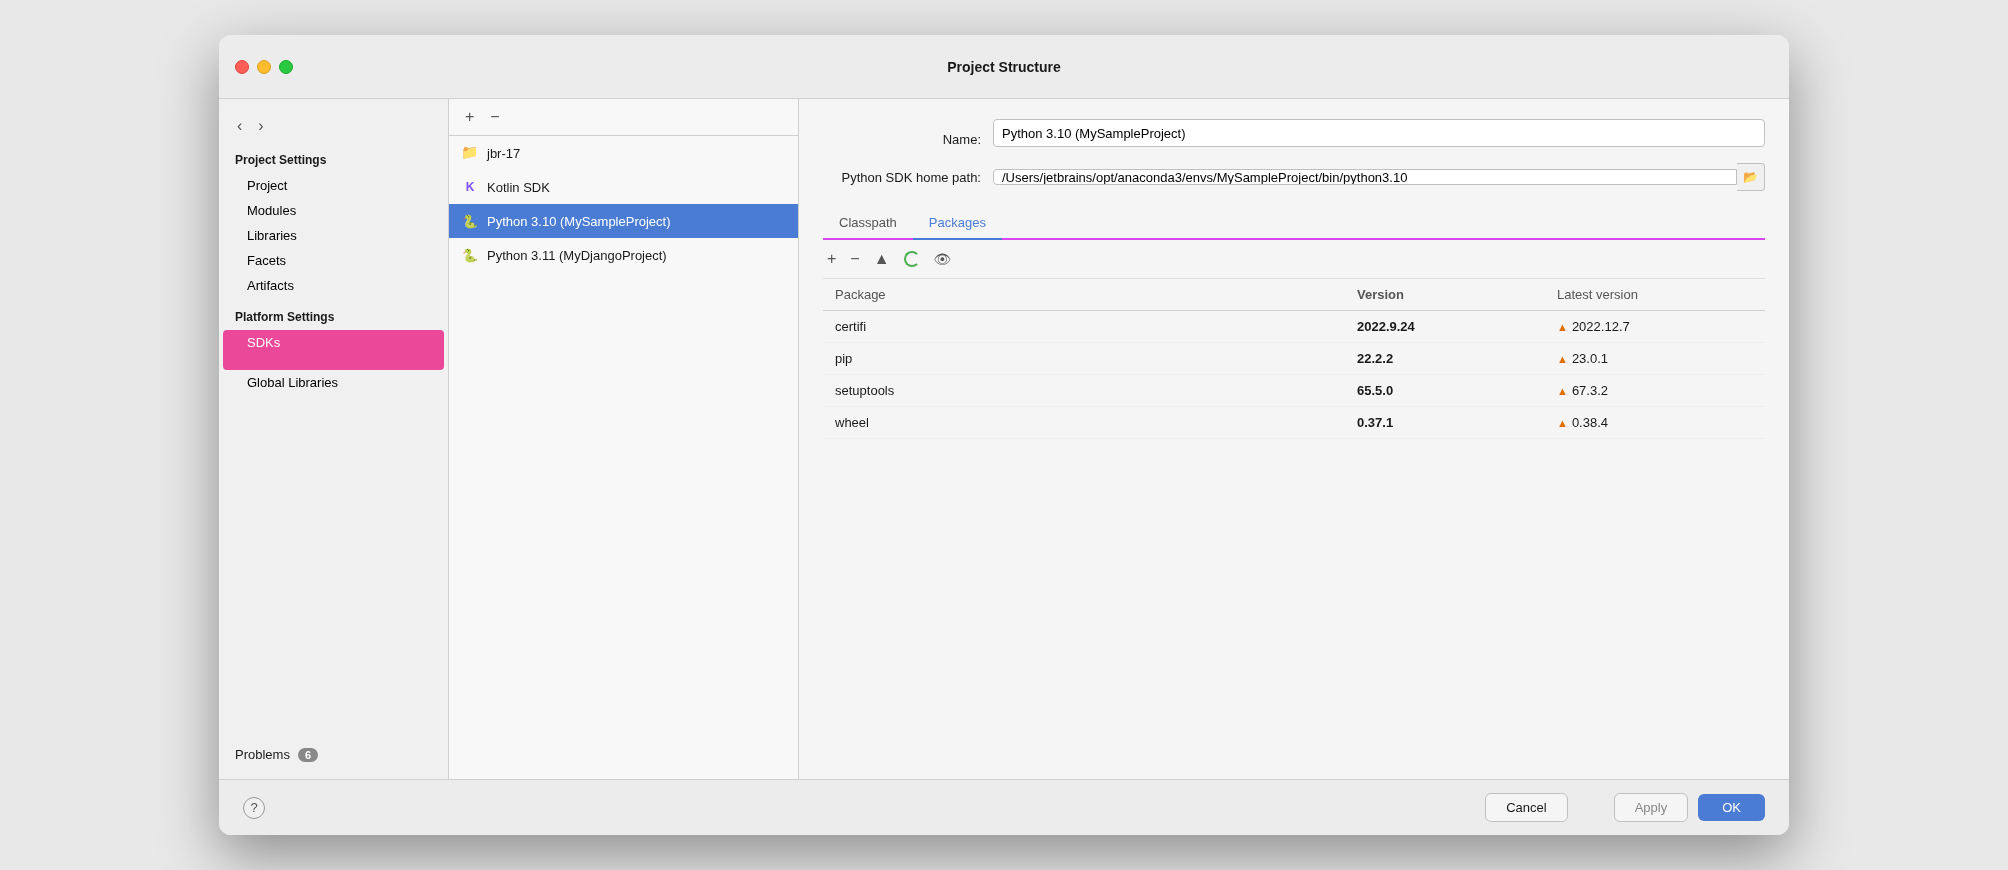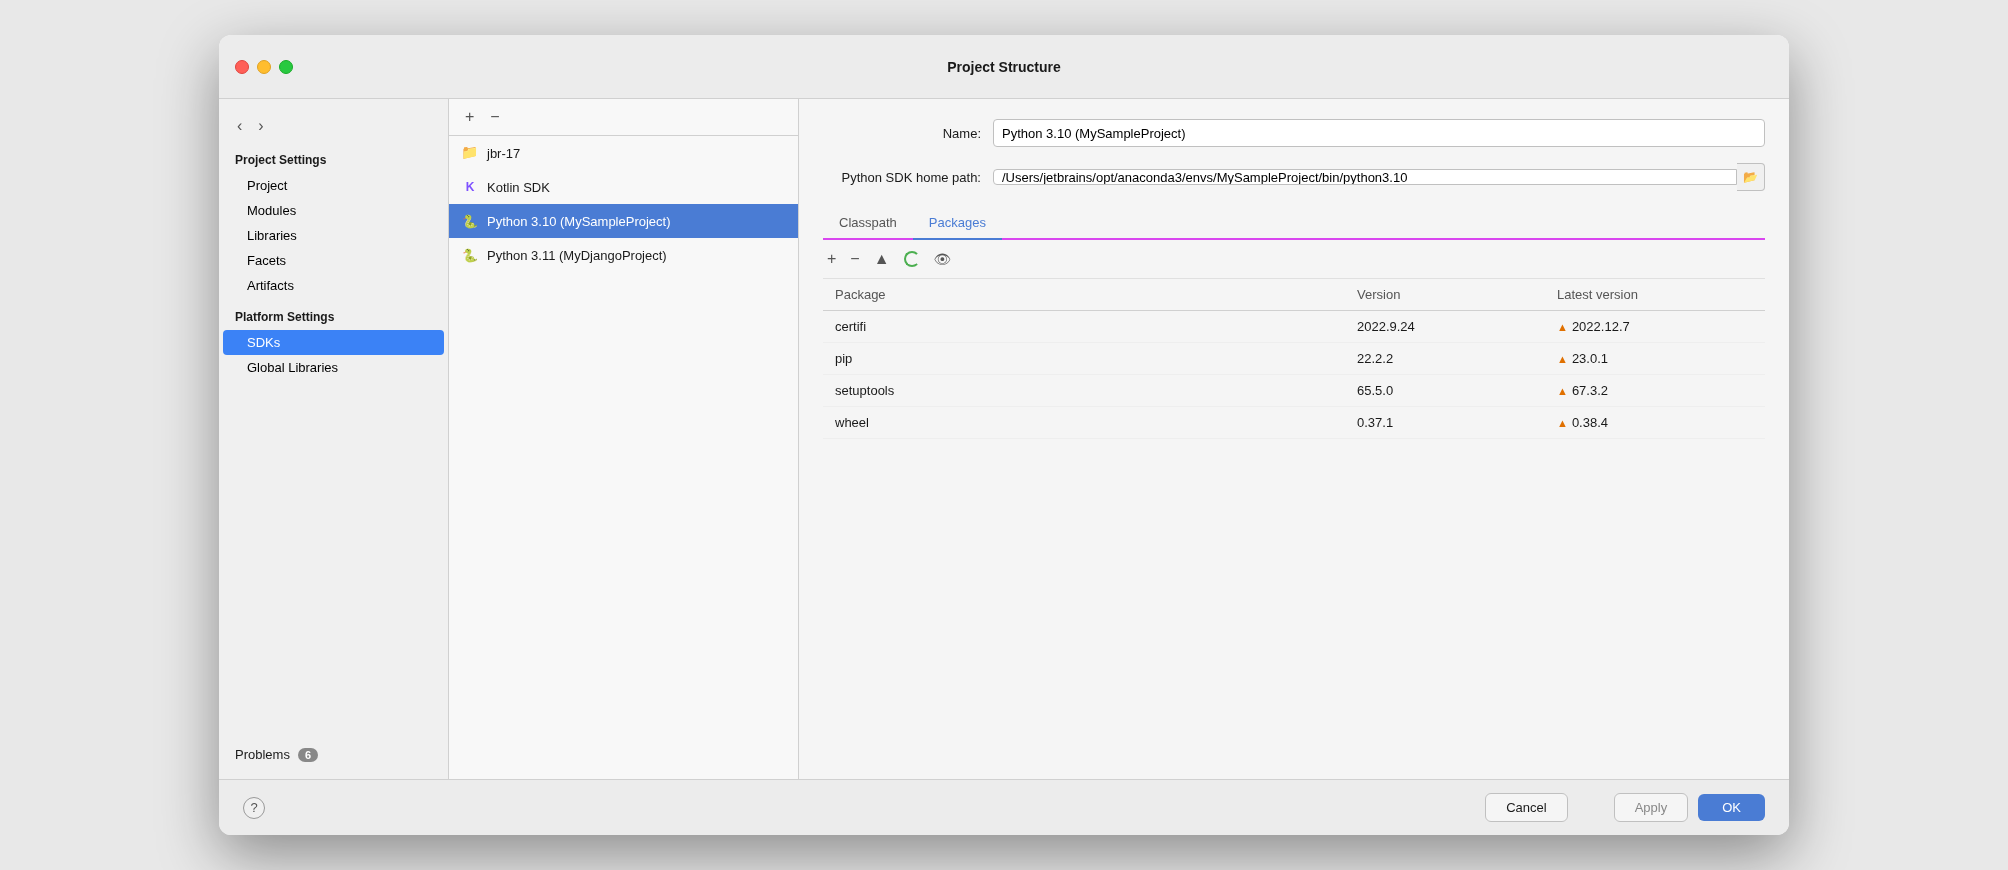--- a/index.html
+++ b/index.html
@@ -89,25 +89,25 @@
       padding: 4px 16px 6px 16px;
     }
     .sidebar-item {
       padding: 5px 16px 5px 28px;
       cursor: pointer;
       color: #000000;
       font-size: 13px;
       border-radius: 0;
     }
     .sidebar-item.active {
-      background: #3b82f6;
+      background: #ec4899;
       color: #fff;
       border-radius: 4px;
       margin: 0 4px;
-      padding: 5px 12px 5px 24px;
+      padding: 5px 12px 20px 24px;
     }
     .sidebar-spacer { height: 8px; }
     .problems-row {
       display: flex;
       align-items: center;
       padding: 5px 16px 5px 16px;
       cursor: pointer;
     }
     .problems-label { font-size: 13px; color: #1a1a1a; }
     .problems-badge {
@@ -170,21 +170,21 @@
     }
     .detail-panel {
       flex: 1;
       display: flex;
       flex-direction: column;
       padding: 20px 24px;
       overflow: auto;
     }
     .field-row {
       display: flex;
-      align-items: center;
+      align-items: flex-end;
       margin-bottom: 16px;
     }
     .field-label {
       font-size: 13px;
       color: #1a1a1a;
       min-width: 170px;
       text-align: right;
       padding-right: 12px;
     }
     .field-input {
@@ -283,21 +283,21 @@
       border-bottom: 1px solid #d0d0d0;
       color: #555;
       font-weight: 500;
       background: #f5f5f5;
     }
     tbody tr td {
       padding: 8px 12px;
       border-bottom: 1px solid #eee;
       color: #1a1a1a;
     }
-    .version-col { width: 200px; }
+    .version-col { width: 200px; font-weight: bold; }
     .latest-col { width: 220px; }
     .update-arrow { color: #e07000; font-size: 11px; margin-right: 4px; }
     .footer {
       height: 56px;
       background: #ececec;
       border-top: 1px solid #d0d0d0;
       display: flex;
       align-items: center;
       justify-content: flex-end;
       padding: 0 24px;

